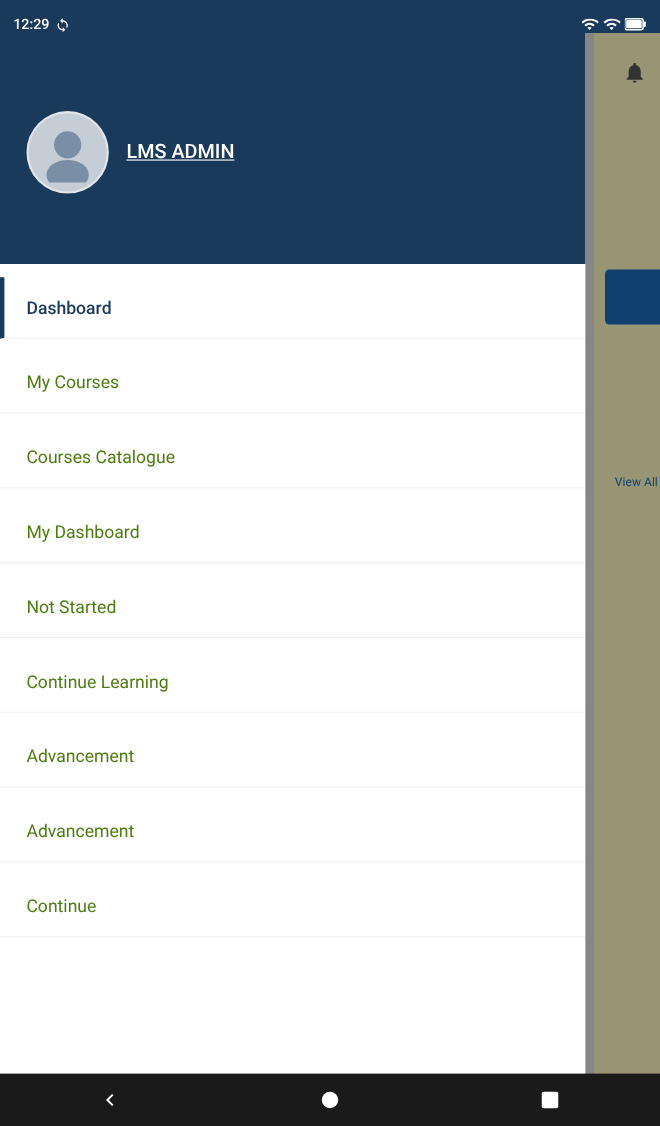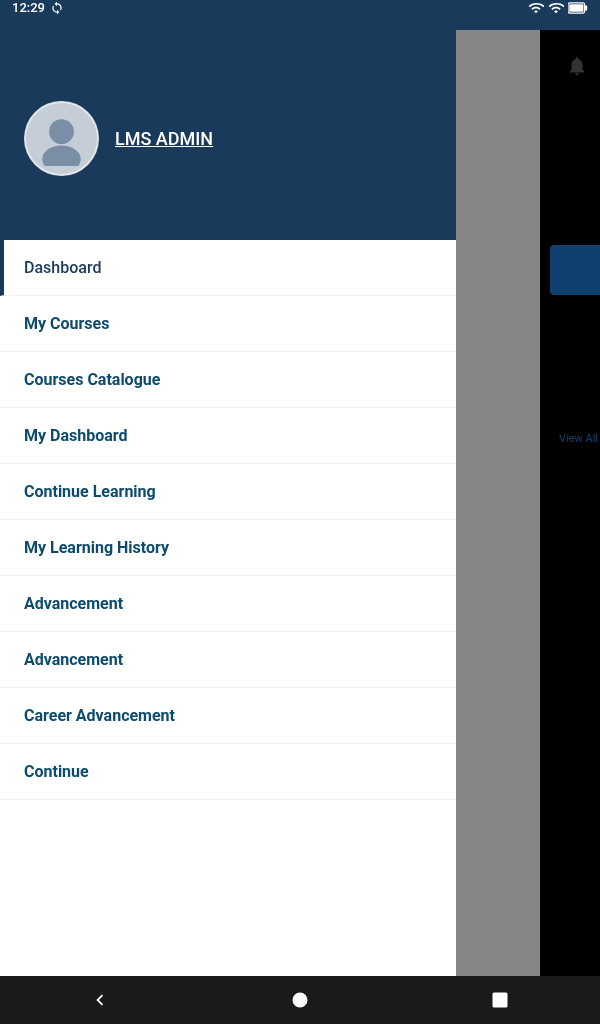--- a/index.html
+++ b/index.html
@@ -16,21 +16,21 @@
       position: relative;
       overflow: hidden;
     }
 
     
     .status-bar {
       width: 600px;
       height: 30px;
       background: #1a3a5c;
       display: flex;
-      align-items: flex-start;
+      align-items: flex-end;
       justify-content: space-between;
       padding: 0 12px;
       position: absolute;
       top: 0;
       left: 0;
       z-index: 100;
     }
 
     .status-time {
       color: white;
@@ -60,21 +60,21 @@
       height: 1024px;
       background: rgba(0,0,0,0.4);
       z-index: 10;
     }
 
     
     .drawer {
       position: absolute;
       top: 0;
       left: 0;
-      width: 456px;
+      width: 532px;
       height: 1024px;
       background: white;
       z-index: 20;
       display: flex;
       flex-direction: column;
     }
 
     
     .drawer-header {
       background: #1a3a5c;
@@ -124,46 +124,46 @@
       background: white;
     }
 
     .nav-item {
       display: flex;
       align-items: flex-end;
       padding: 18px 24px;
       border-bottom: 1px solid #f0f0f0;
       cursor: pointer;
       position: relative;
+      margin-top: 12px;
     }
 
     .nav-item.active {
       border-left: 4px solid #1a3a5c;
       padding-left: 20px;
     }
 
     .nav-item-label {
       font-size: 16px;
-      color: #0c4a6e;
-      font-weight: bold;
+      color: #4d7c0f;
     }
 
     .nav-item.active .nav-item-label {
       color: #1a3a5c;
       font-weight: 500;
     }
 
     
     .app-bg {
       position: absolute;
       top: 30px;
       right: 0;
       width: 60px;
       height: 994px;
-      background: #000000;
+      background: #fef9c3;
       z-index: 5;
     }
 
     .app-bg-bell {
       position: absolute;
       top: 25px;
       right: 12px;
       z-index: 6;
     }
 
@@ -275,33 +275,30 @@
       <div class="nav-item">
         <span class="nav-item-label">My Courses</span>
       </div>
       <div class="nav-item">
         <span class="nav-item-label">Courses Catalogue</span>
       </div>
       <div class="nav-item">
         <span class="nav-item-label">My Dashboard</span>
       </div>
       <div class="nav-item">
+        <span class="nav-item-label">Not Started</span>
+      </div>
+      <div class="nav-item">
         <span class="nav-item-label">Continue Learning</span>
       </div>
       <div class="nav-item">
-        <span class="nav-item-label">My Learning History</span>
-      </div>
-      <div class="nav-item">
         <span class="nav-item-label">Advancement</span>
       </div>
       <div class="nav-item">
         <span class="nav-item-label">Advancement</span>
-      </div>
-      <div class="nav-item">
-        <span class="nav-item-label">Career Advancement</span>
       </div>
       <div class="nav-item">
         <span class="nav-item-label">Continue</span>
       </div>
     </nav>
 </div>
 
 <div class="bottom-nav">
   <div class="bottom-nav-btn">
     <svg width="22" height="22" viewBox="0 0 24 24" fill="white">

